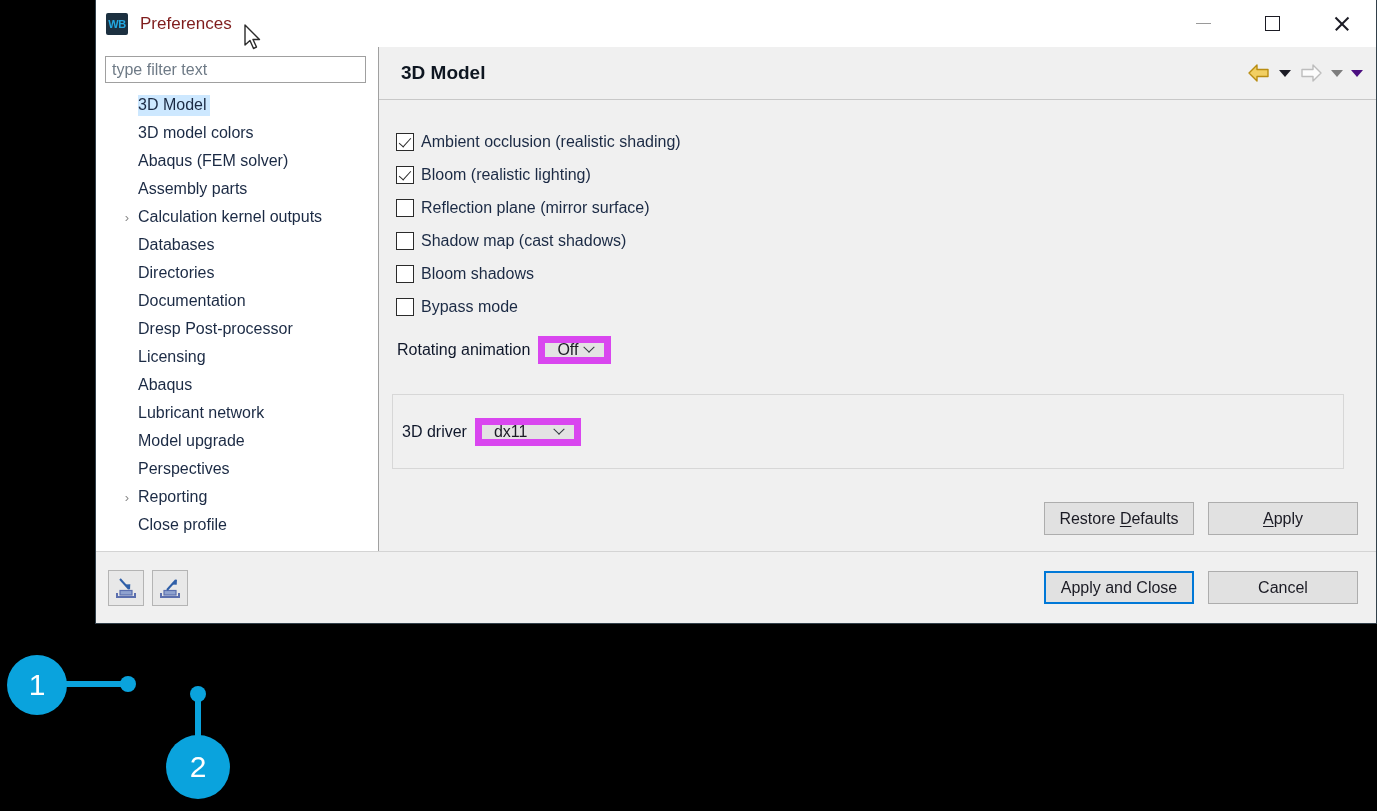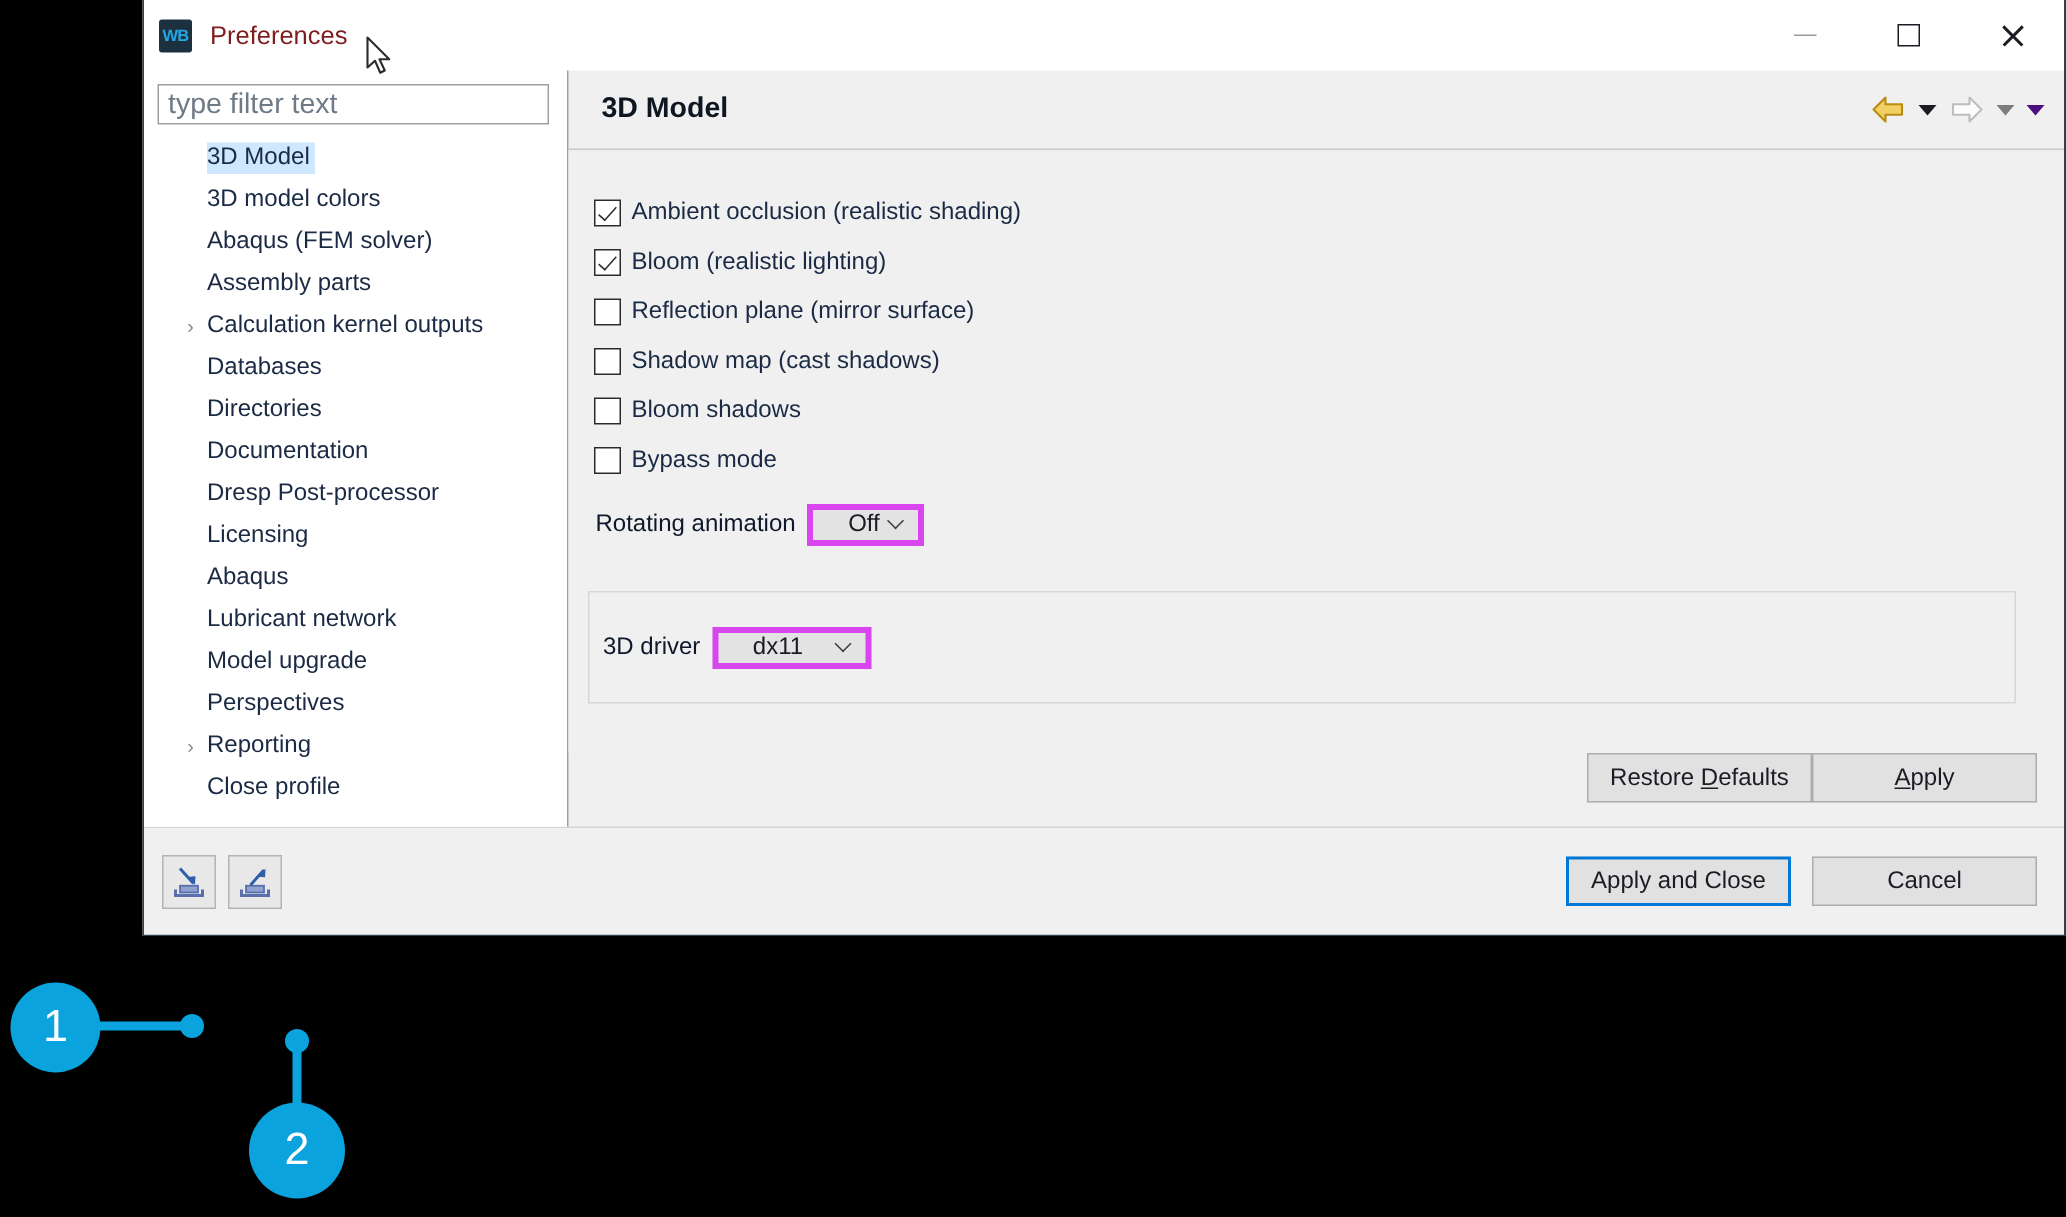--- a/index.html
+++ b/index.html
@@ -99,21 +99,21 @@
     background: #ffffff;
     border-right: 1px solid #a0a0a0;
     position: relative;
   }
   .filter-wrap { padding: 9px 8px 6px 9px; background:#ffffff; }
   .filter-input {
     width: 261px; height: 27px;
     border: 1px solid #a0a0a0;
     background: #ffffff;
     font-family: "Liberation Sans", sans-serif;
-    font-size: 19px;
+    font-size: 16px;
     color: #1b1b24;
     padding: 0 6px;
     outline: none;
   }
   .filter-input::placeholder { color: #6e7a86; opacity: 1; }
 
   .tree {
     flex: 1 1 auto;
     overflow: hidden;
     padding-top: 2px;
@@ -226,25 +226,25 @@
     margin-top: 13px;
     padding-left: 5px;
   }
   .field-label {
     font-size: 16px;
     color: #0f172a;
     margin-right: 8px;
   }
   .combo {
     height: 28px;
-    border: 4px solid #d946ef;
+    border: 7px solid #d946ef;
     background: #e3e3e3;
     display: flex;
     align-items: center;
-    padding: 0 4px 0 23px;
+    padding: 0 4px 0 12px;
     cursor: default;
     min-width: 70px;
   }
   .combo-val {
     font-size: 16px;
     color: #1b1b24;
     flex: 1 1 auto;
     white-space: nowrap;
   }
   .combo-arrow {
@@ -273,20 +273,21 @@
     padding-left: 9px;
   }
 
   .page-footer {
     flex: 0 0 auto;
     background: #f0f0f0;
     display: flex;
     justify-content: flex-end;
     align-items: center;
     padding: 0 18px 16px 0;
+    gap: 14px;
   }
   .btn {
     height: 33px;
     min-width: 150px;
     border: 1px solid #adadad;
     background: #e1e1e1;
     font-family: "Liberation Sans", sans-serif;
     font-size: 16px;
     color: #1b1b24;
     cursor: default;

